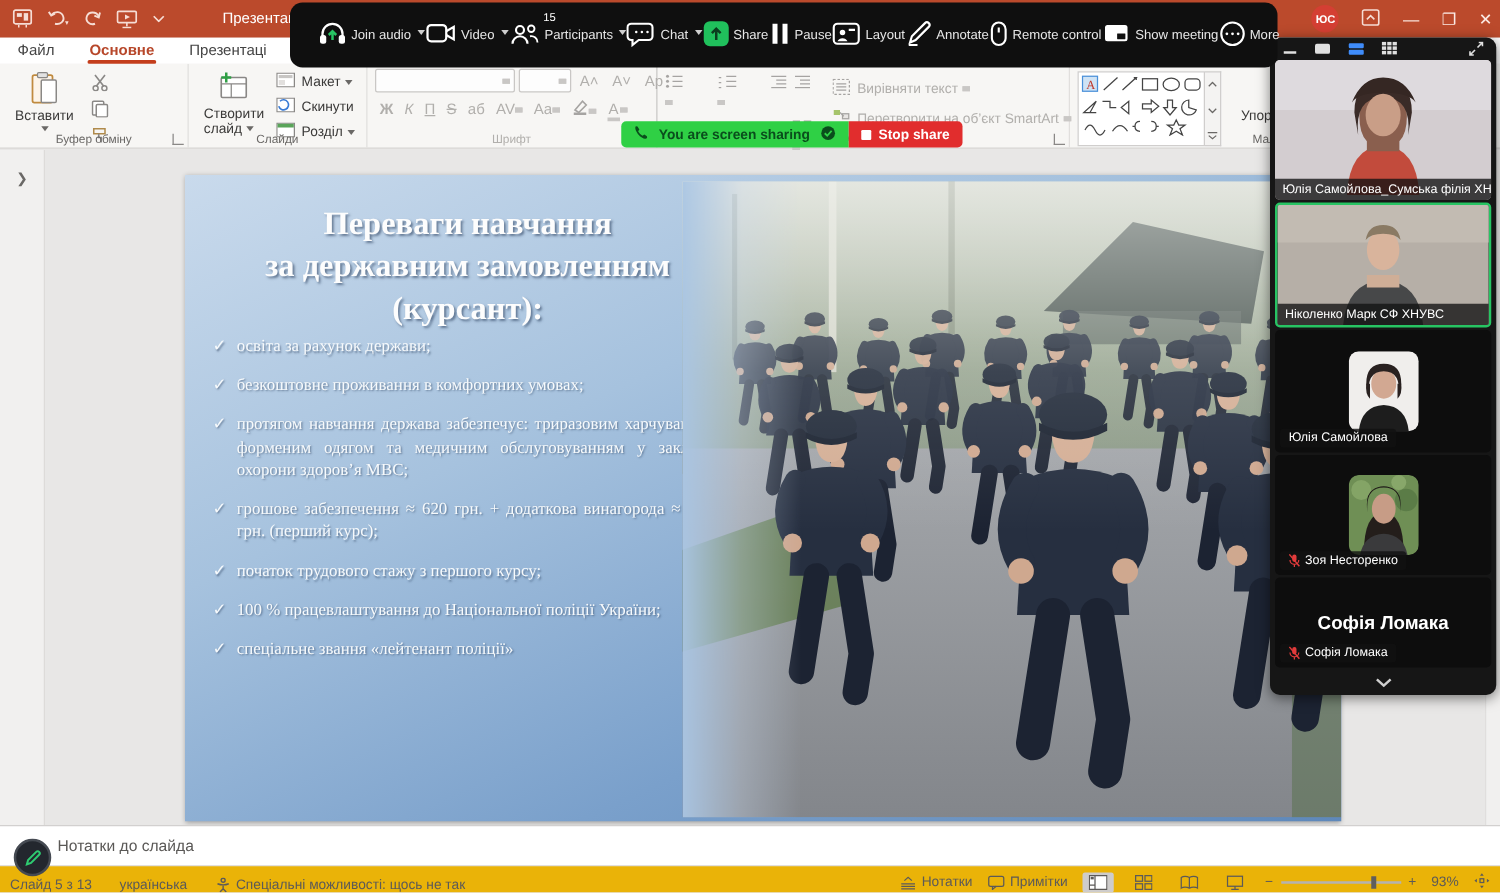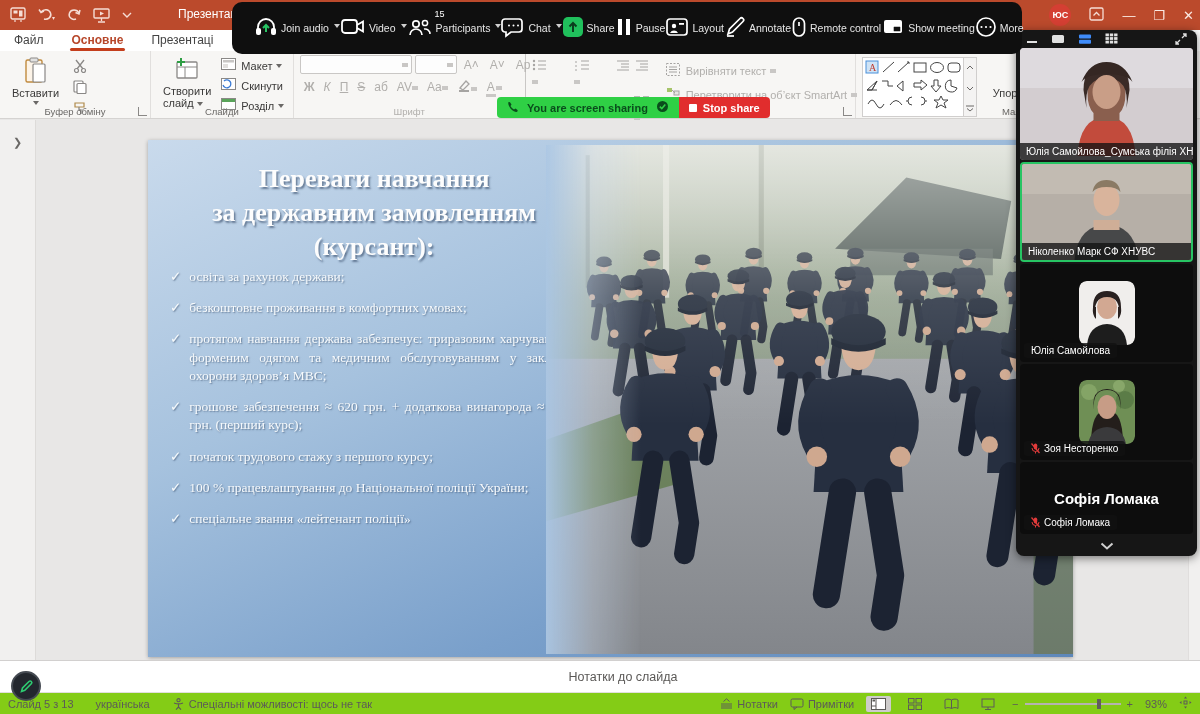--- a/index.html
+++ b/index.html
@@ -70,25 +70,25 @@
   .bullet .btxt { text-align:justify; }
 
   .photo { position:absolute; right:0; top:5px; bottom:3px; width:57%; overflow:hidden; }
   .photo svg { width:100%; height:100%; display:block; }
   .photo-wash { position:absolute; inset:0; background:
       linear-gradient(to right, rgba(170,198,228,.95), rgba(200,215,235,.35) 9%, rgba(255,255,255,0) 18%),
       linear-gradient(to bottom, rgba(255,255,255,.55), rgba(255,255,255,.12) 30%, rgba(255,255,255,0) 55%);
       pointer-events:none; }
 
   
-  .notesrow { position:absolute; left:0; top:660px; width:100%; height:32px; background:#fff; border-top:1px solid #d2d0cf; display:flex; align-items:center; z-index:6;justify-content:center; }
+  .notesrow { position:absolute; left:0; top:660px; width:100%; height:32px; background:#fff; border-top:1px solid #d2d0cf; display:flex; align-items:center; z-index:6; }
   .notes-ph { margin-left:46px; color:#5a5856; font-size:12.5px; }
   .annotate-bubble { position:absolute; left:11px; top:671px; width:30px; height:30px; border-radius:50%; background:#23272e; border:2px solid #454a52; display:flex; align-items:center; justify-content:center; z-index:40; }
 
-  .statusbar { position:absolute; left:0; top:692px; width:100%; height:22px; background:#84cc16; border-top:1px solid #e1dfdd; display:flex; align-items:center; font-size:11px; color:#5c5a58; z-index:6; }
+  .statusbar { position:absolute; left:0; top:692px; width:100%; height:22px; background:#eab308; border-top:1px solid #e1dfdd; display:flex; align-items:flex-end; font-size:11px; color:#5c5a58; z-index:6; }
   .sb-left { display:flex; align-items:center; gap:22px; padding-left:8px; }
   .sb-right { margin-left:auto; display:flex; align-items:center; gap:12px; padding-right:8px; }
   .sb-item { display:flex; align-items:center; gap:4px; white-space:nowrap; }
   .viewbtn { padding:2px 5px; display:flex; align-items:center; }
   .viewbtn.sel { background:#cecccb; border-radius:2px; }
   .zslider { display:flex; align-items:center; gap:6px; }
   .ztrack { width:96px; height:2px; background:#b5b3b1; position:relative; }
   .zthumb { position:absolute; left:76%; top:-4px; width:4px; height:10px; background:#605e5c; }
 
   

